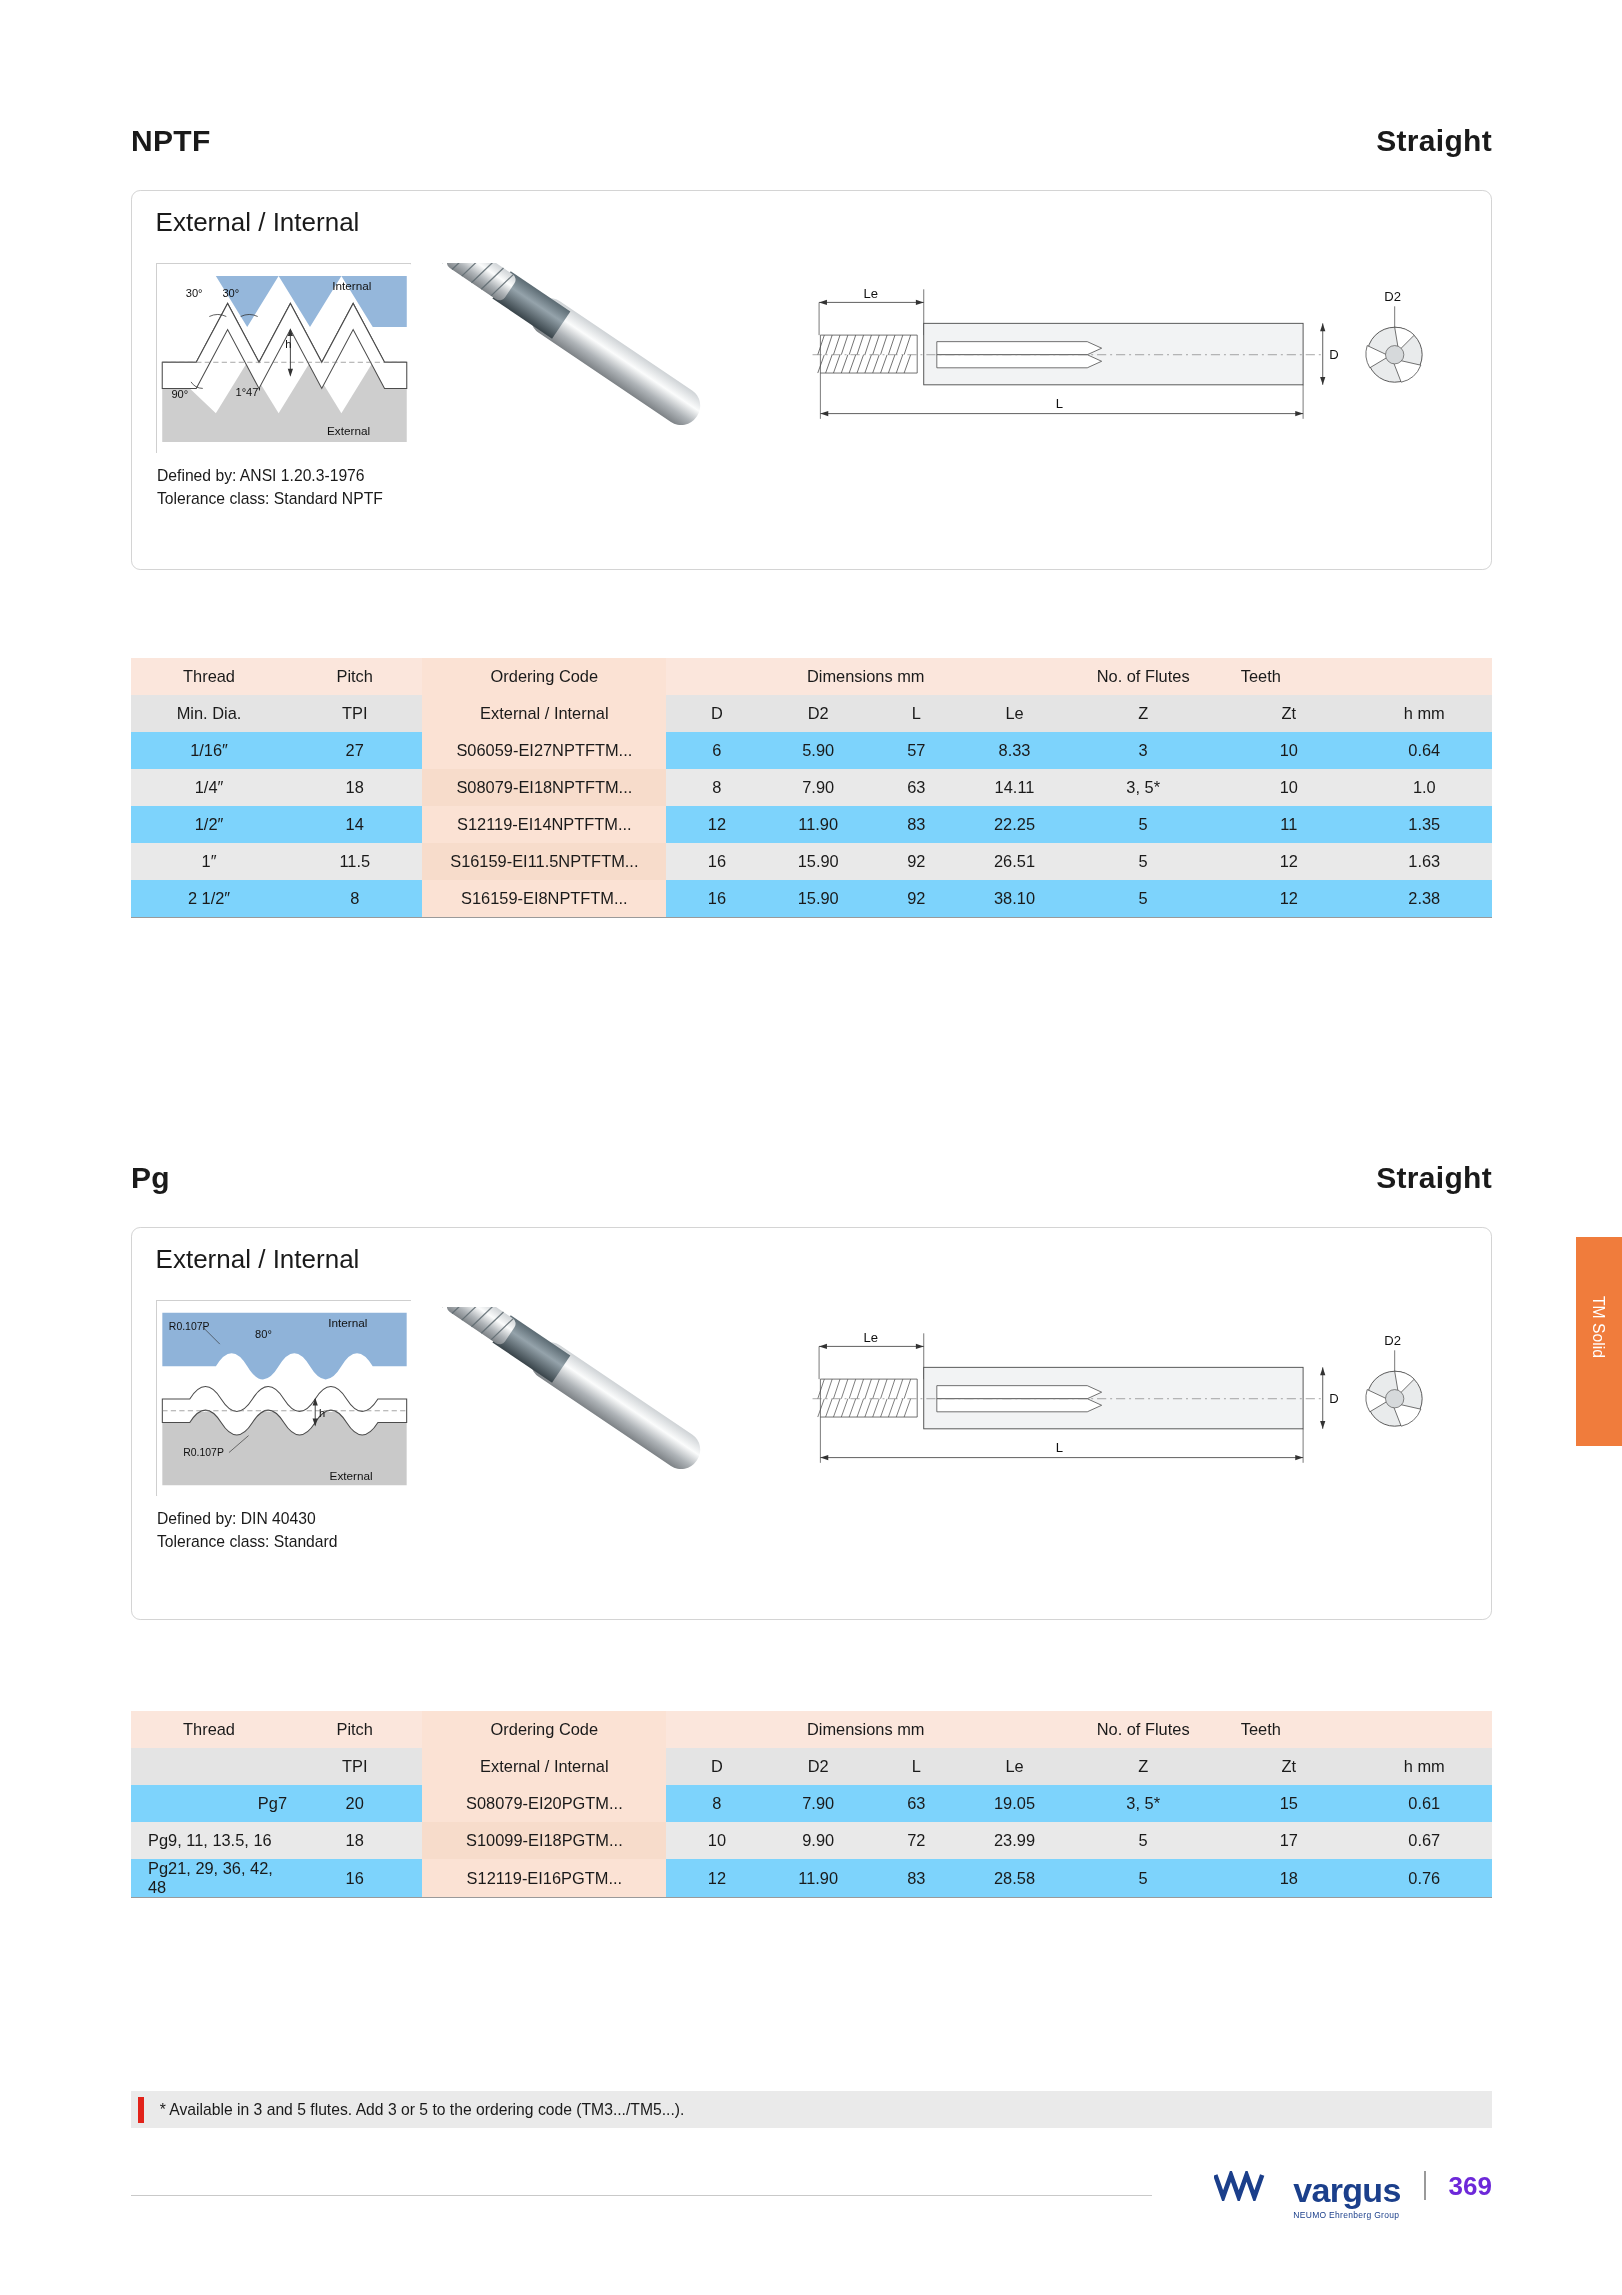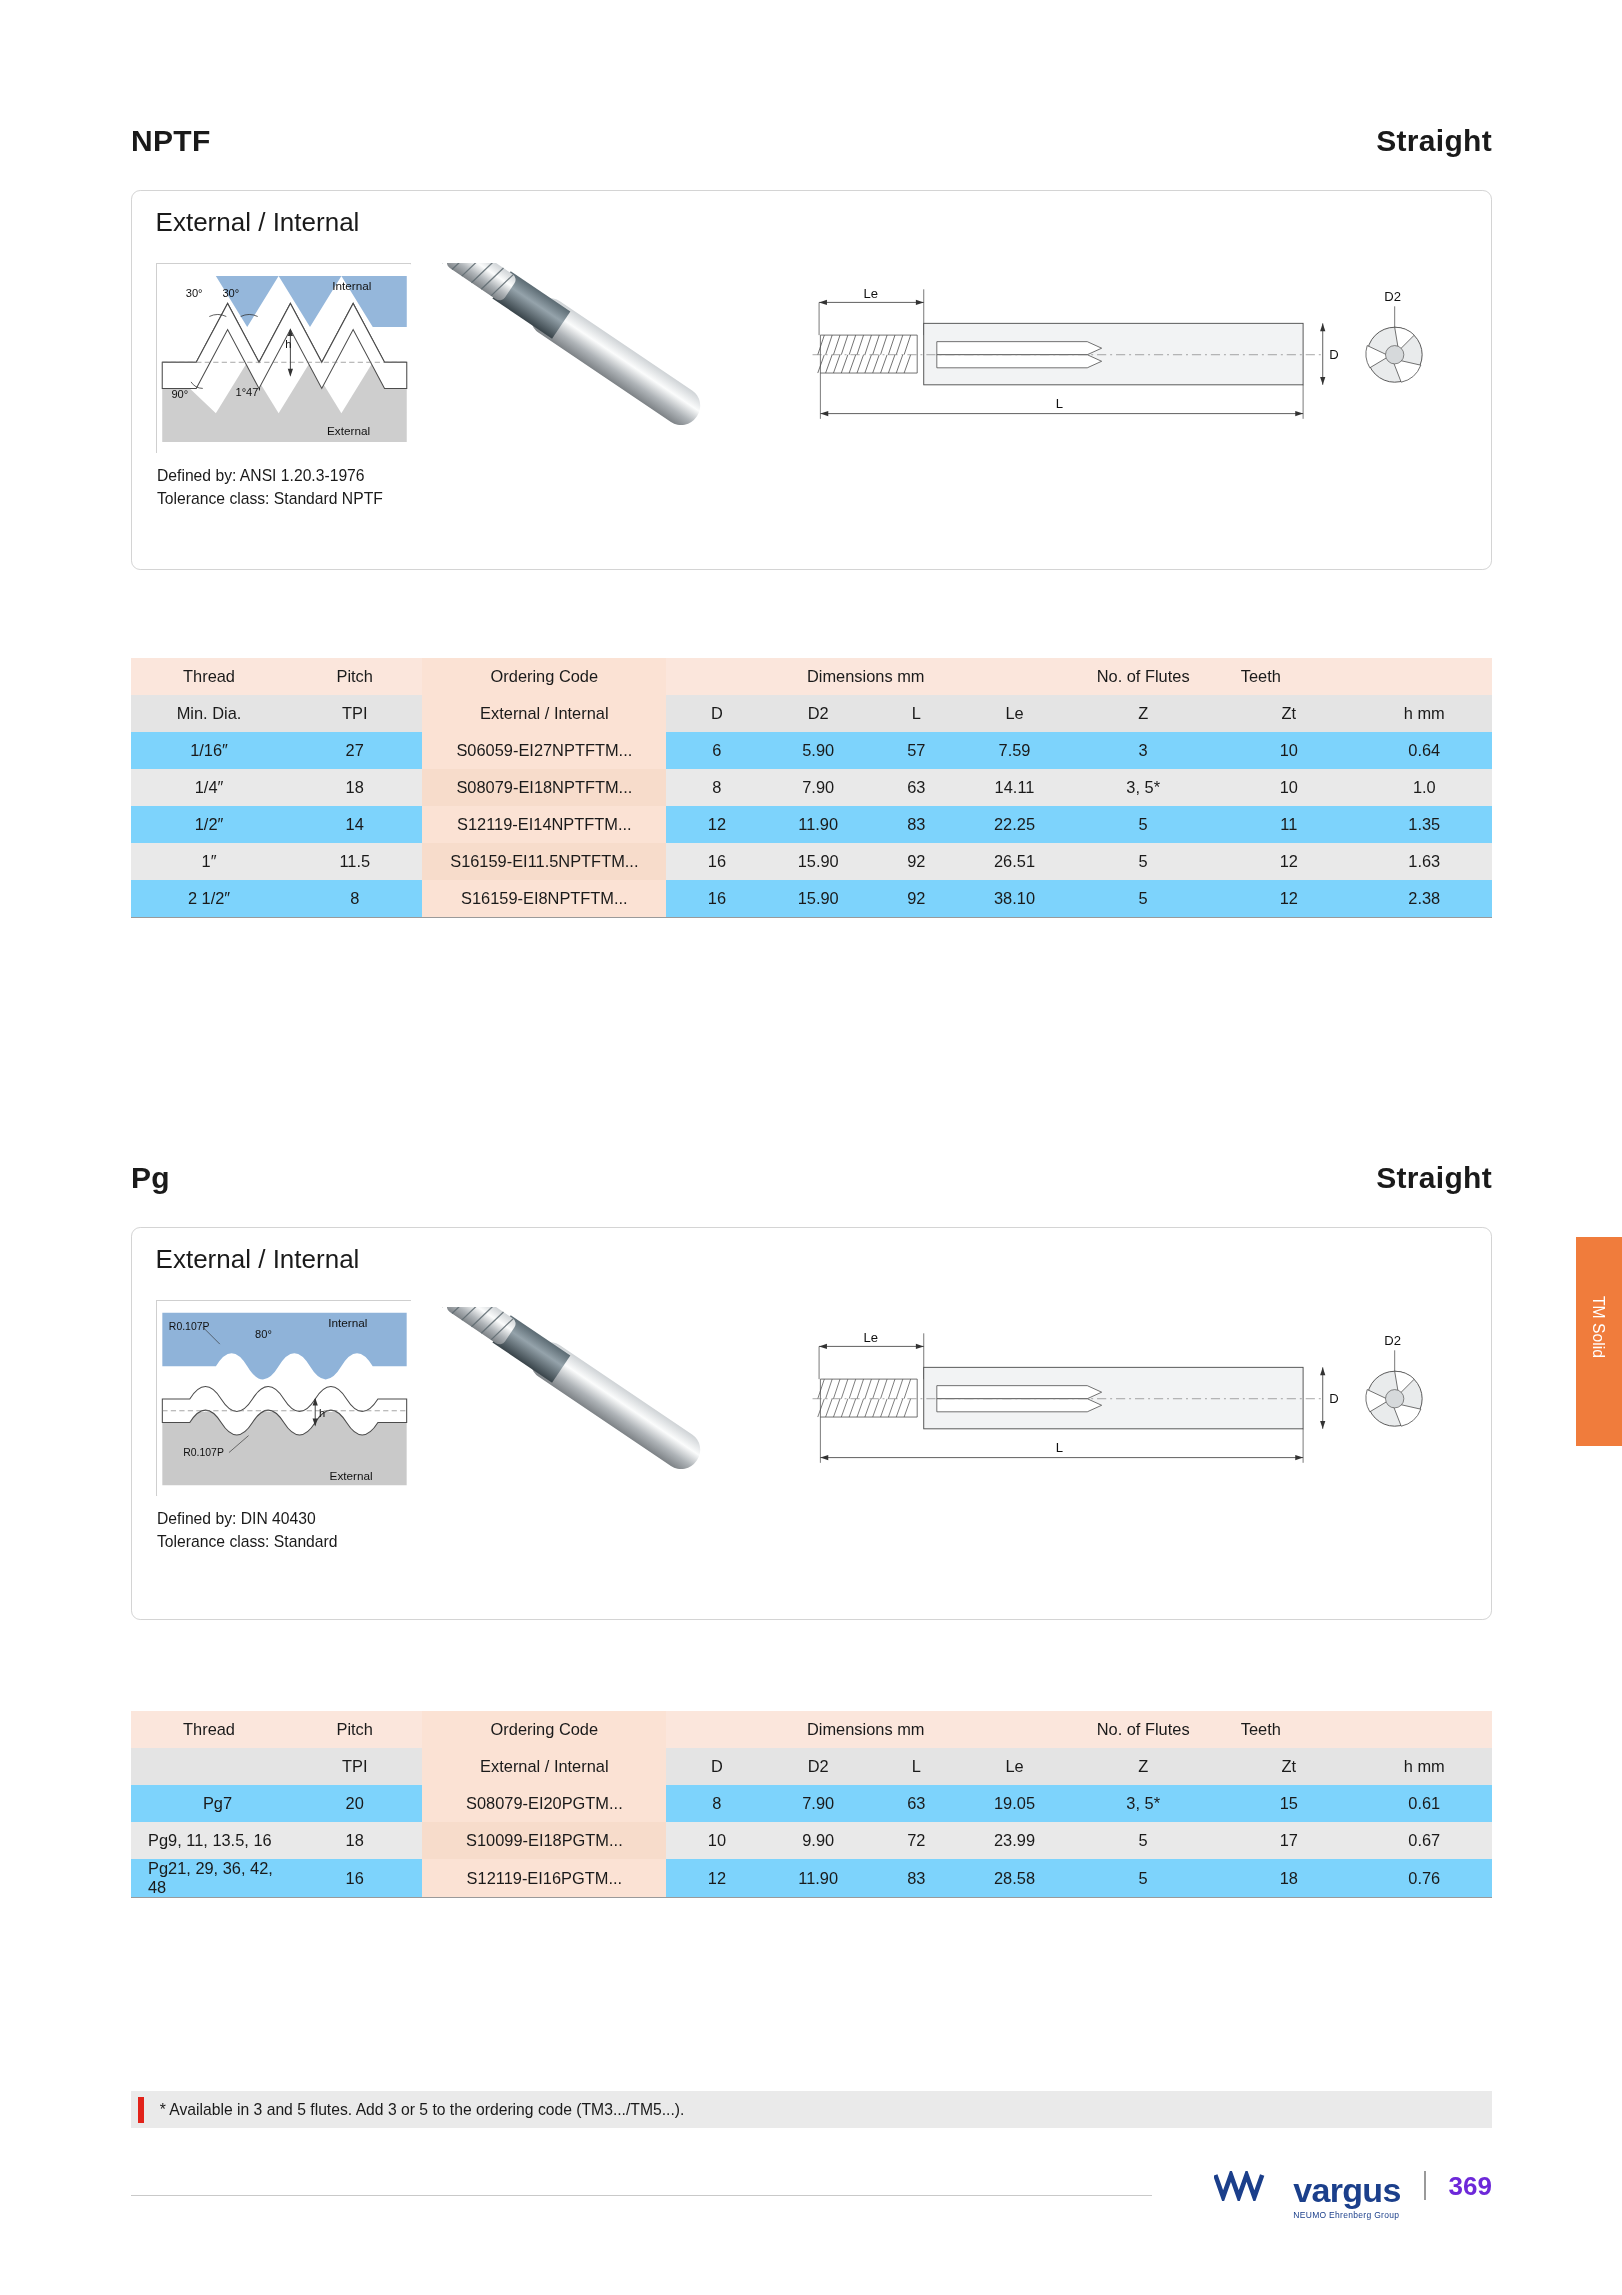--- a/index.html
+++ b/index.html
@@ -339,21 +339,21 @@
       </tr>
     </thead>
     <tbody>
       <tr class="r-odd">
         <td>1/16″</td>
         <td>27</td>
         <td class="code">S06059-EI27NPTFTM...</td>
         <td>6</td>
         <td>5.90</td>
         <td>57</td>
-        <td class="le-red">7.59</td>
+        <td class="le-red">8.33</td>
         <td>3</td>
         <td>10</td>
         <td>0.64</td>
       </tr>
       <tr class="r-even">
         <td>1/4″</td>
         <td>18</td>
         <td class="code">S08079-EI18NPTFTM...</td>
         <td>8</td>
         <td>7.90</td>
@@ -548,21 +548,21 @@
         <th class="col-d2">D2</th>
         <th class="col-l">L</th>
         <th class="col-le le-red">Le</th>
         <th class="col-z">Z</th>
         <th class="col-zt">Zt</th>
         <th class="col-h">h mm</th>
       </tr>
     </thead>
     <tbody>
       <tr class="r-odd">
-        <td style="text-align:center; padding-left:17px;">Pg7</td>
+        <td style="text-align:right; padding-left:17px;">Pg7</td>
         <td>20</td>
         <td class="code">S08079-EI20PGTM...</td>
         <td>8</td>
         <td>7.90</td>
         <td>63</td>
         <td class="le-red">19.05</td>
         <td>3, 5*</td>
         <td>15</td>
         <td>0.61</td>
       </tr>

